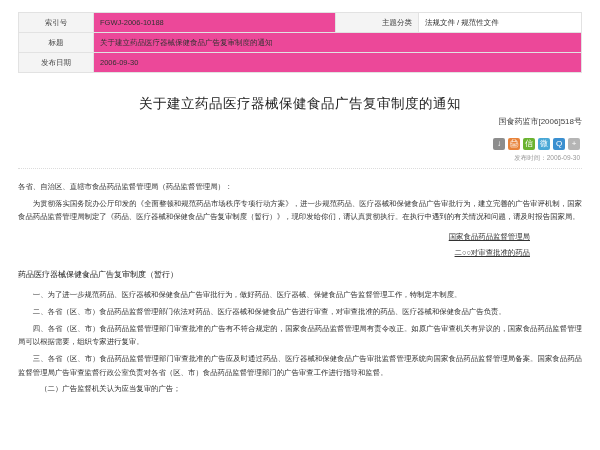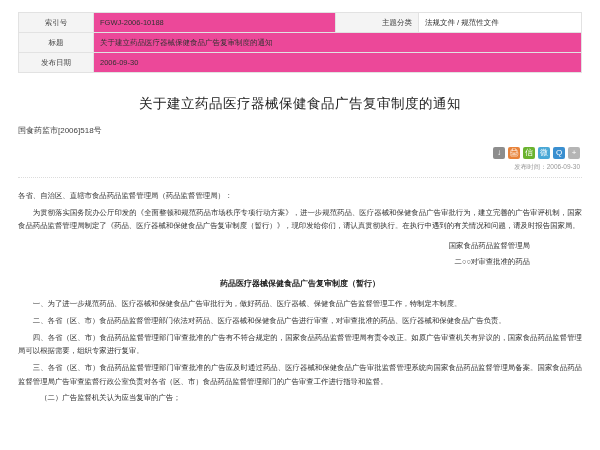--- a/index.html
+++ b/index.html
@@ -63,24 +63,24 @@
   
   .doc-title {
     text-align: center;
     font-size: 13.5px;
     color: #222;
     margin-top: 22px;
     letter-spacing: 0.5px;
     font-weight: normal;
   }
   .doc-number {
-    text-align: left;
+    text-align: right;
     font-size: 8px;
     color: #444;
-    margin-top: 12px;
+    margin-top: 3px;
   }
 
   
   .tools {
     display: flex;
     align-items: center;
     justify-content: flex-end;
     gap: 3px;
     margin-top: 10px;
     padding-right: 2px;
@@ -128,27 +128,26 @@
     margin: 0 0 3px 0;
   }
   .ind {
     text-indent: 2em;
   }
   .sign {
     text-align: right;
     padding-right: 52px;
     margin-top: 6px;
   }
-  .sign p { margin: 0 0 2px 0; }
+  .sign p { margin: 0 0 2px 0; text-decoration: underline; }
   .sub-title {
-    text-align: center;
+    text-align: left;
     font-size: 8px;
     color: #222;
     margin: 9px 0 5px 0;
-    font-weight: bold;
   }
   .sub2 {
     text-indent: 3em;
   }
 </style>
 </head>
 <body>
 
 <div class="page">
 

